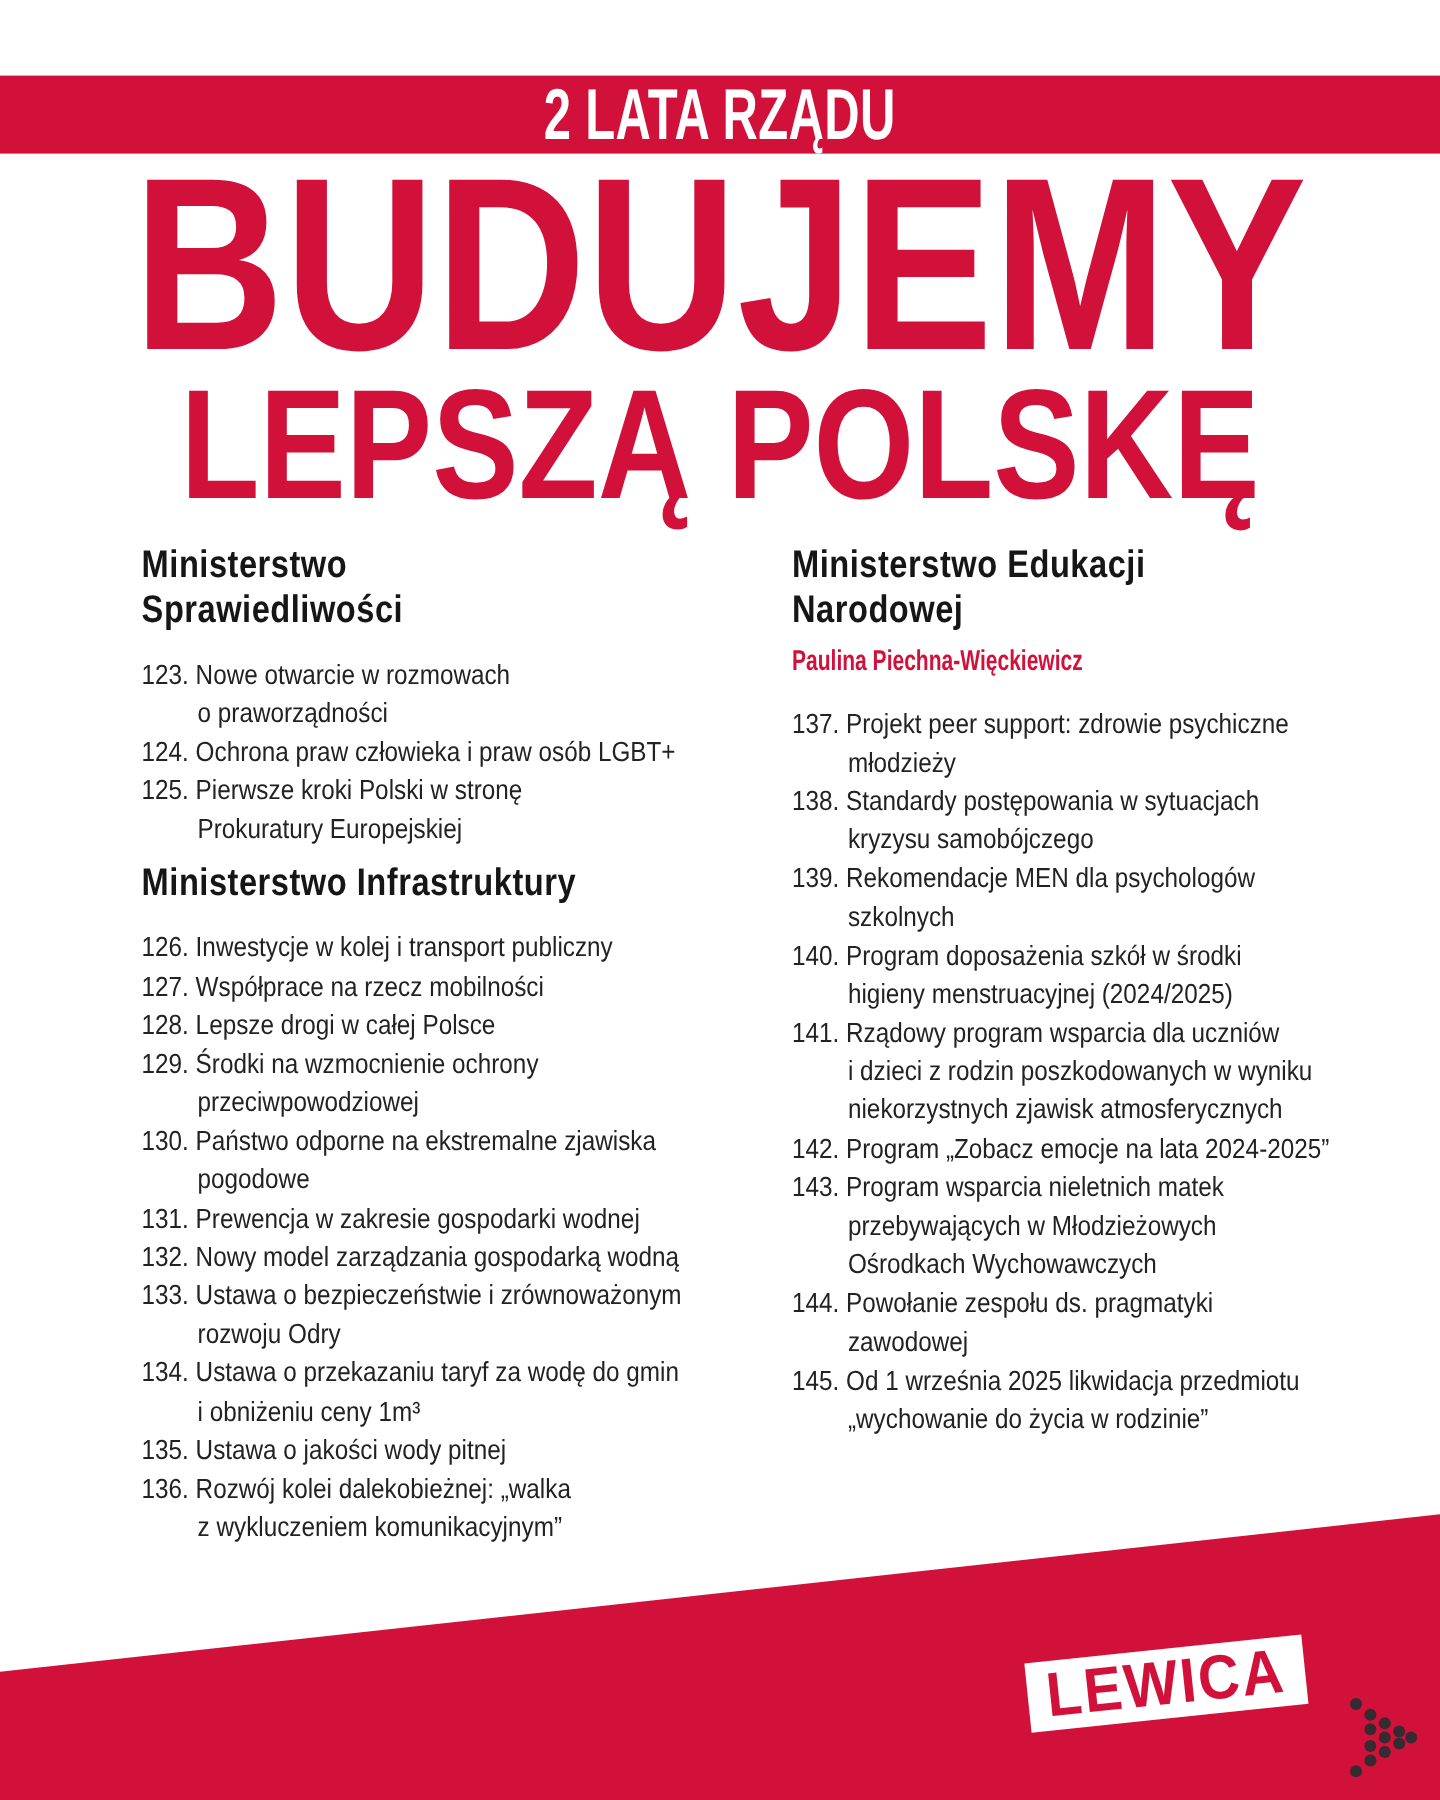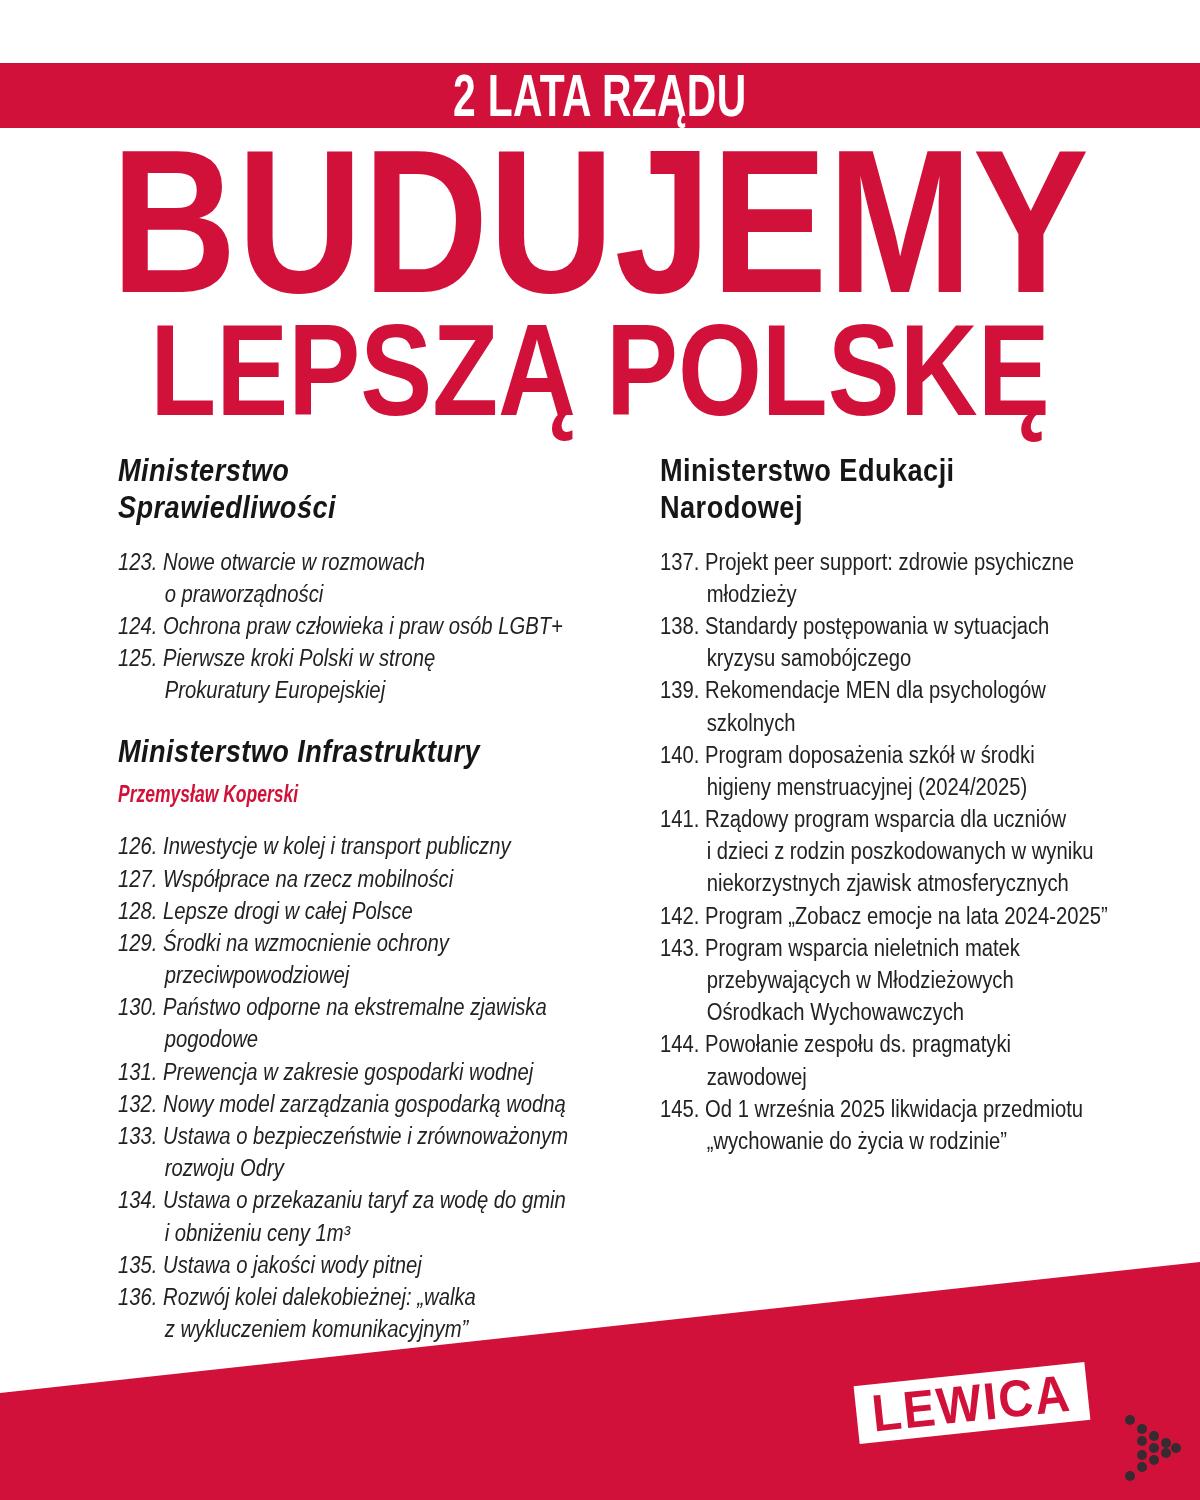--- a/index.html
+++ b/index.html
@@ -28,23 +28,23 @@
     color:var(--red);font-weight:bold;font-size:205px;line-height:1;white-space:nowrap;
     transform:scaleX(0.85);transform-origin:center;
   }
   .headline2{
     position:absolute;top:305px;left:0;width:100%;text-align:center;margin:0;
     color:var(--red);font-weight:bold;font-size:130px;line-height:1;white-space:nowrap;
     transform:scaleX(0.83);transform-origin:center;
   }
   
   .col{position:absolute;top:452px;}
-  .col-0{left:118px;width:505px;font-style:italic;}
+  .col-0{left:118px;width:505px;}
   .col-1{left:660px;width:528px;}
-  .section + .section{margin-top:26px;}
+  .section + .section{margin-top:10px;}
   .ministry{
     font-weight:bold;color:var(--heading);font-size:32px;line-height:1.15;
     letter-spacing:0.5px;white-space:pre-line;
     transform:scaleX(0.85);transform-origin:left top;width:130%;
   }
   .minister{margin-top:11px;height:30px;}
   .minister-inner{
     display:inline-block;color:var(--red);font-weight:bold;font-size:24px;line-height:1.2;
     white-space:nowrap;transform:scaleX(0.73);transform-origin:left top;
   }
@@ -90,21 +90,20 @@
           <div class="items">
             <div class="item"><span class="num">123.</span> <span class="txt">Nowe otwarcie w rozmowach
 o praworządności</span></div>
             <div class="item"><span class="num">124.</span> <span class="txt">Ochrona praw człowieka i praw osób LGBT+</span></div>
             <div class="item"><span class="num">125.</span> <span class="txt">Pierwsze kroki Polski w stronę
 Prokuratury Europejskiej</span></div>
           </div>
         </section>
         <section class="section">
           <h3 class="ministry" style="margin: 0px;">Ministerstwo Infrastruktury</h3>
-          <div class="minister"><span class="minister-inner">Przemysław Koperski</span></div>
           <div class="items">
             <div class="item"><span class="num">126.</span> <span class="txt">Inwestycje w kolej i transport publiczny</span></div>
             <div class="item"><span class="num">127.</span> <span class="txt">Współprace na rzecz mobilności</span></div>
             <div class="item"><span class="num">128.</span> <span class="txt">Lepsze drogi w całej Polsce</span></div>
             <div class="item"><span class="num">129.</span> <span class="txt">Środki na wzmocnienie ochrony
 przeciwpowodziowej</span></div>
             <div class="item"><span class="num">130.</span> <span class="txt">Państwo odporne na ekstremalne zjawiska
 pogodowe</span></div>
             <div class="item"><span class="num">131.</span> <span class="txt">Prewencja w zakresie gospodarki wodnej</span></div>
             <div class="item"><span class="num">132.</span> <span class="txt">Nowy model zarządzania gospodarką wodną</span></div>
@@ -115,20 +114,21 @@
             <div class="item"><span class="num">135.</span> <span class="txt">Ustawa o jakości wody pitnej</span></div>
             <div class="item"><span class="num">136.</span> <span class="txt">Rozwój kolei dalekobieżnej: „walka
 z wykluczeniem komunikacyjnym”</span></div>
           </div>
         </section>
       </div>
     <div class="col col-1">
         <section class="section">
           <h3 class="ministry" style="margin: 0px;">Ministerstwo Edukacji
 Narodowej</h3>
+          <div class="minister"><span class="minister-inner">Paulina Piechna-Więckiewicz</span></div>
           <div class="items">
             <div class="item"><span class="num">137.</span> <span class="txt">Projekt peer support: zdrowie psychiczne
 młodzieży</span></div>
             <div class="item"><span class="num">138.</span> <span class="txt">Standardy postępowania w sytuacjach
 kryzysu samobójczego</span></div>
             <div class="item"><span class="num">139.</span> <span class="txt">Rekomendacje MEN dla psychologów
 szkolnych</span></div>
             <div class="item"><span class="num">140.</span> <span class="txt">Program doposażenia szkół w środki
 higieny menstruacyjnej (2024/2025)</span></div>
             <div class="item"><span class="num">141.</span> <span class="txt">Rządowy program wsparcia dla uczniów

